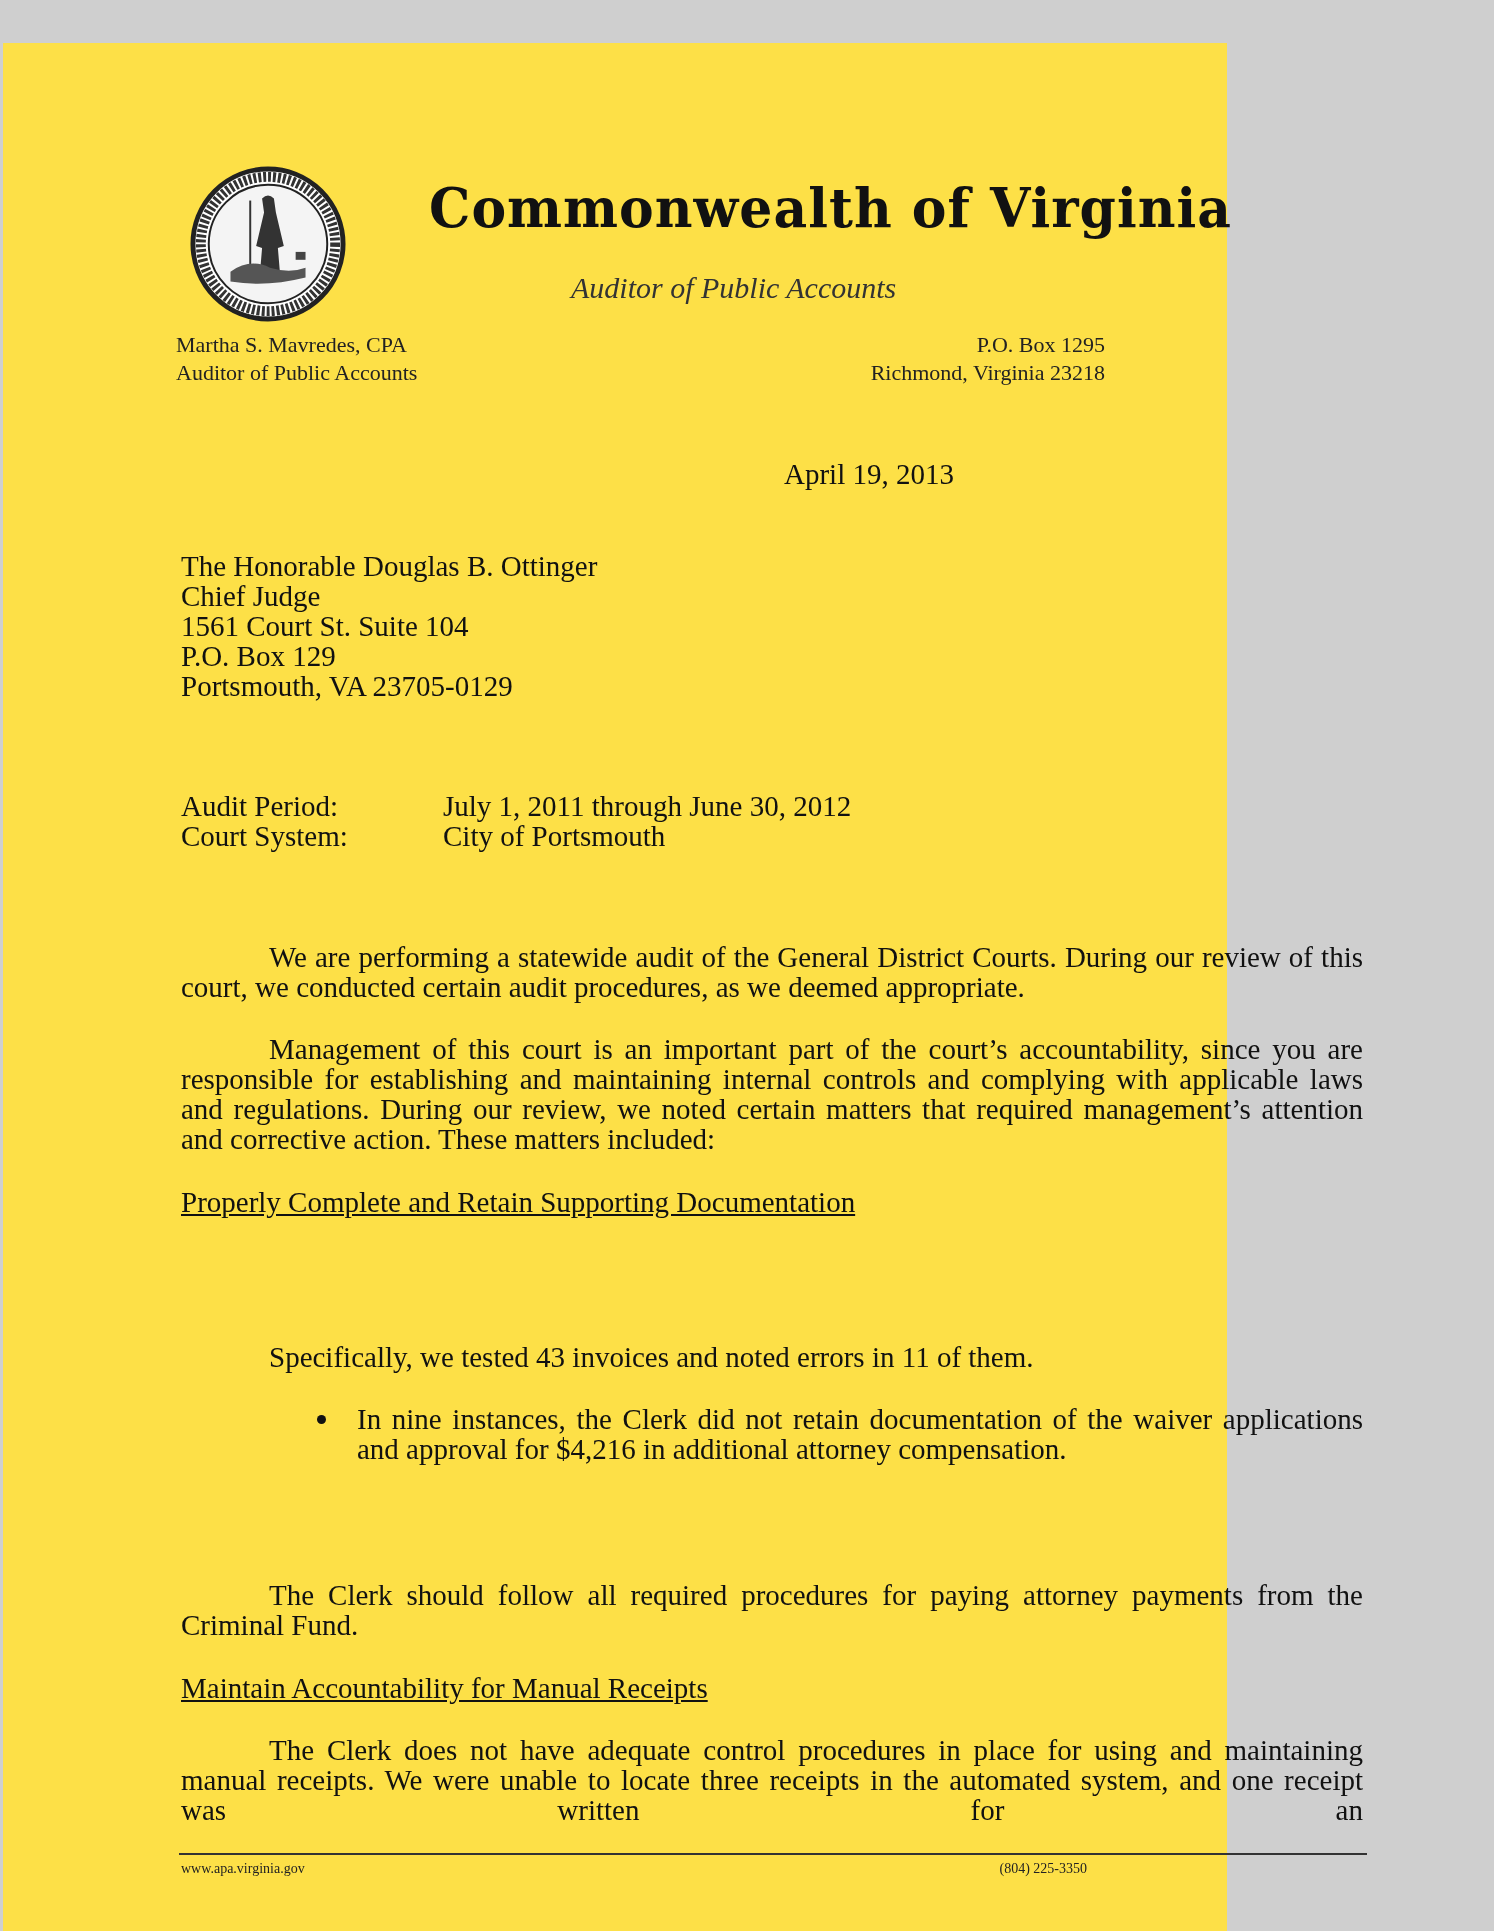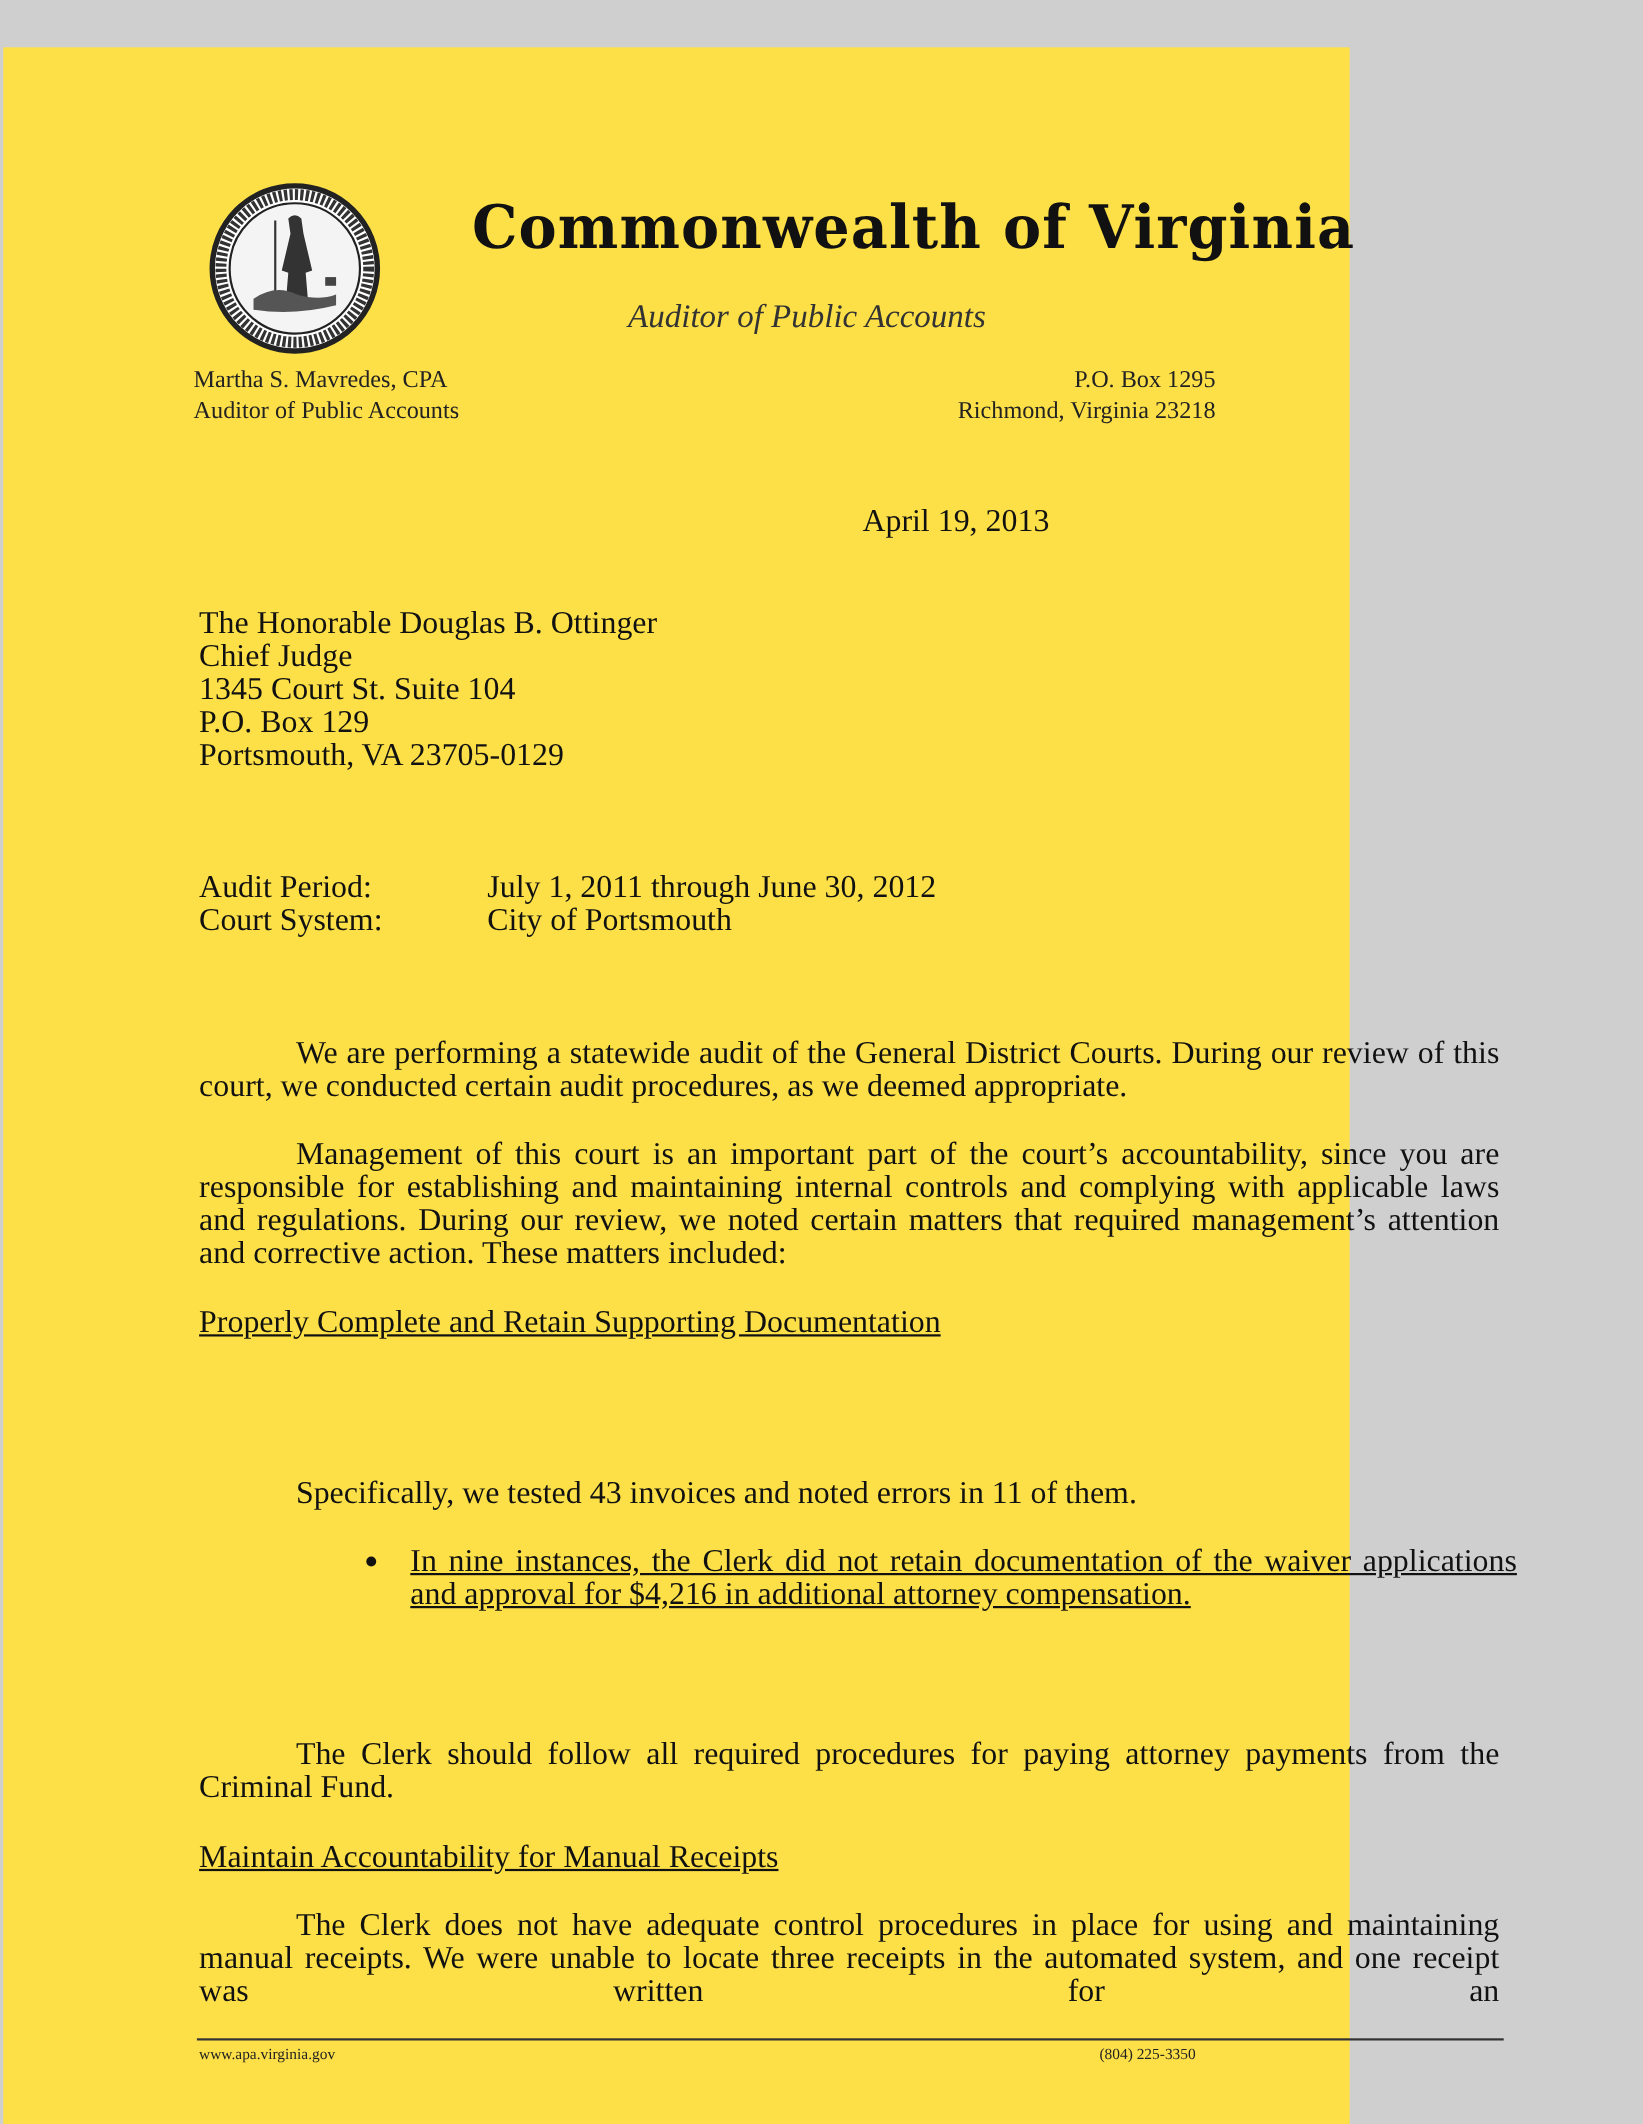--- a/index.html
+++ b/index.html
@@ -41,21 +41,21 @@
   .meta-row { display: flex; }
   .meta-label { width: 262px; }
   .para {
     position: absolute; left: 178px; width: 1182px; text-align: justify;
   }
   .indent { text-indent: 88px; }
   .heading {
     position: absolute; left: 178px; text-decoration: underline;
   }
   .bullet-list {
-    position: absolute; left: 316px; width: 1060px; margin: 0; padding: 0; list-style: none; text-decoration: underline;
+    position: absolute; left: 300px; width: 1060px; margin: 0; padding: 0; list-style: none;
   }
   .bullet-item { position: relative; padding-left: 54px; text-align: justify; margin-bottom: 24px; }
   .bullet-dot {
     position: absolute; left: 14px; top: 11px; width: 9px; height: 9px; border-radius: 50%; background: #111;
   }
   .footer-rule {
     position: absolute; left: 176px; top: 1810px; width: 1188px; height: 2px; background: #333;
   }
   .footer-left, .footer-right {
     position: absolute; top: 1818px; font-size: 14px; color: #222;
@@ -88,21 +88,21 @@
   <div class="lh-right">
     <div>P.O. Box 1295</div>
     <div>Richmond, Virginia 23218</div>
   </div>
 
   <div class="date body-text">April 19, 2013</div>
 
   <div class="addr body-text">
     <div>The Honorable Douglas B. Ottinger</div>
     <div>Chief Judge</div>
-    <div>1345 Court St. Suite 104</div>
+    <div>1561 Court St. Suite 104</div>
     <div>P.O. Box 129</div>
     <div>Portsmouth, VA  23705-0129</div>
   </div>
 
   <div class="meta body-text">
     <div class="meta-row">
       <span class="meta-label">Audit Period:</span>
       <span>July 1, 2011 through June 30, 2012</span>
     </div>
     <div class="meta-row">

